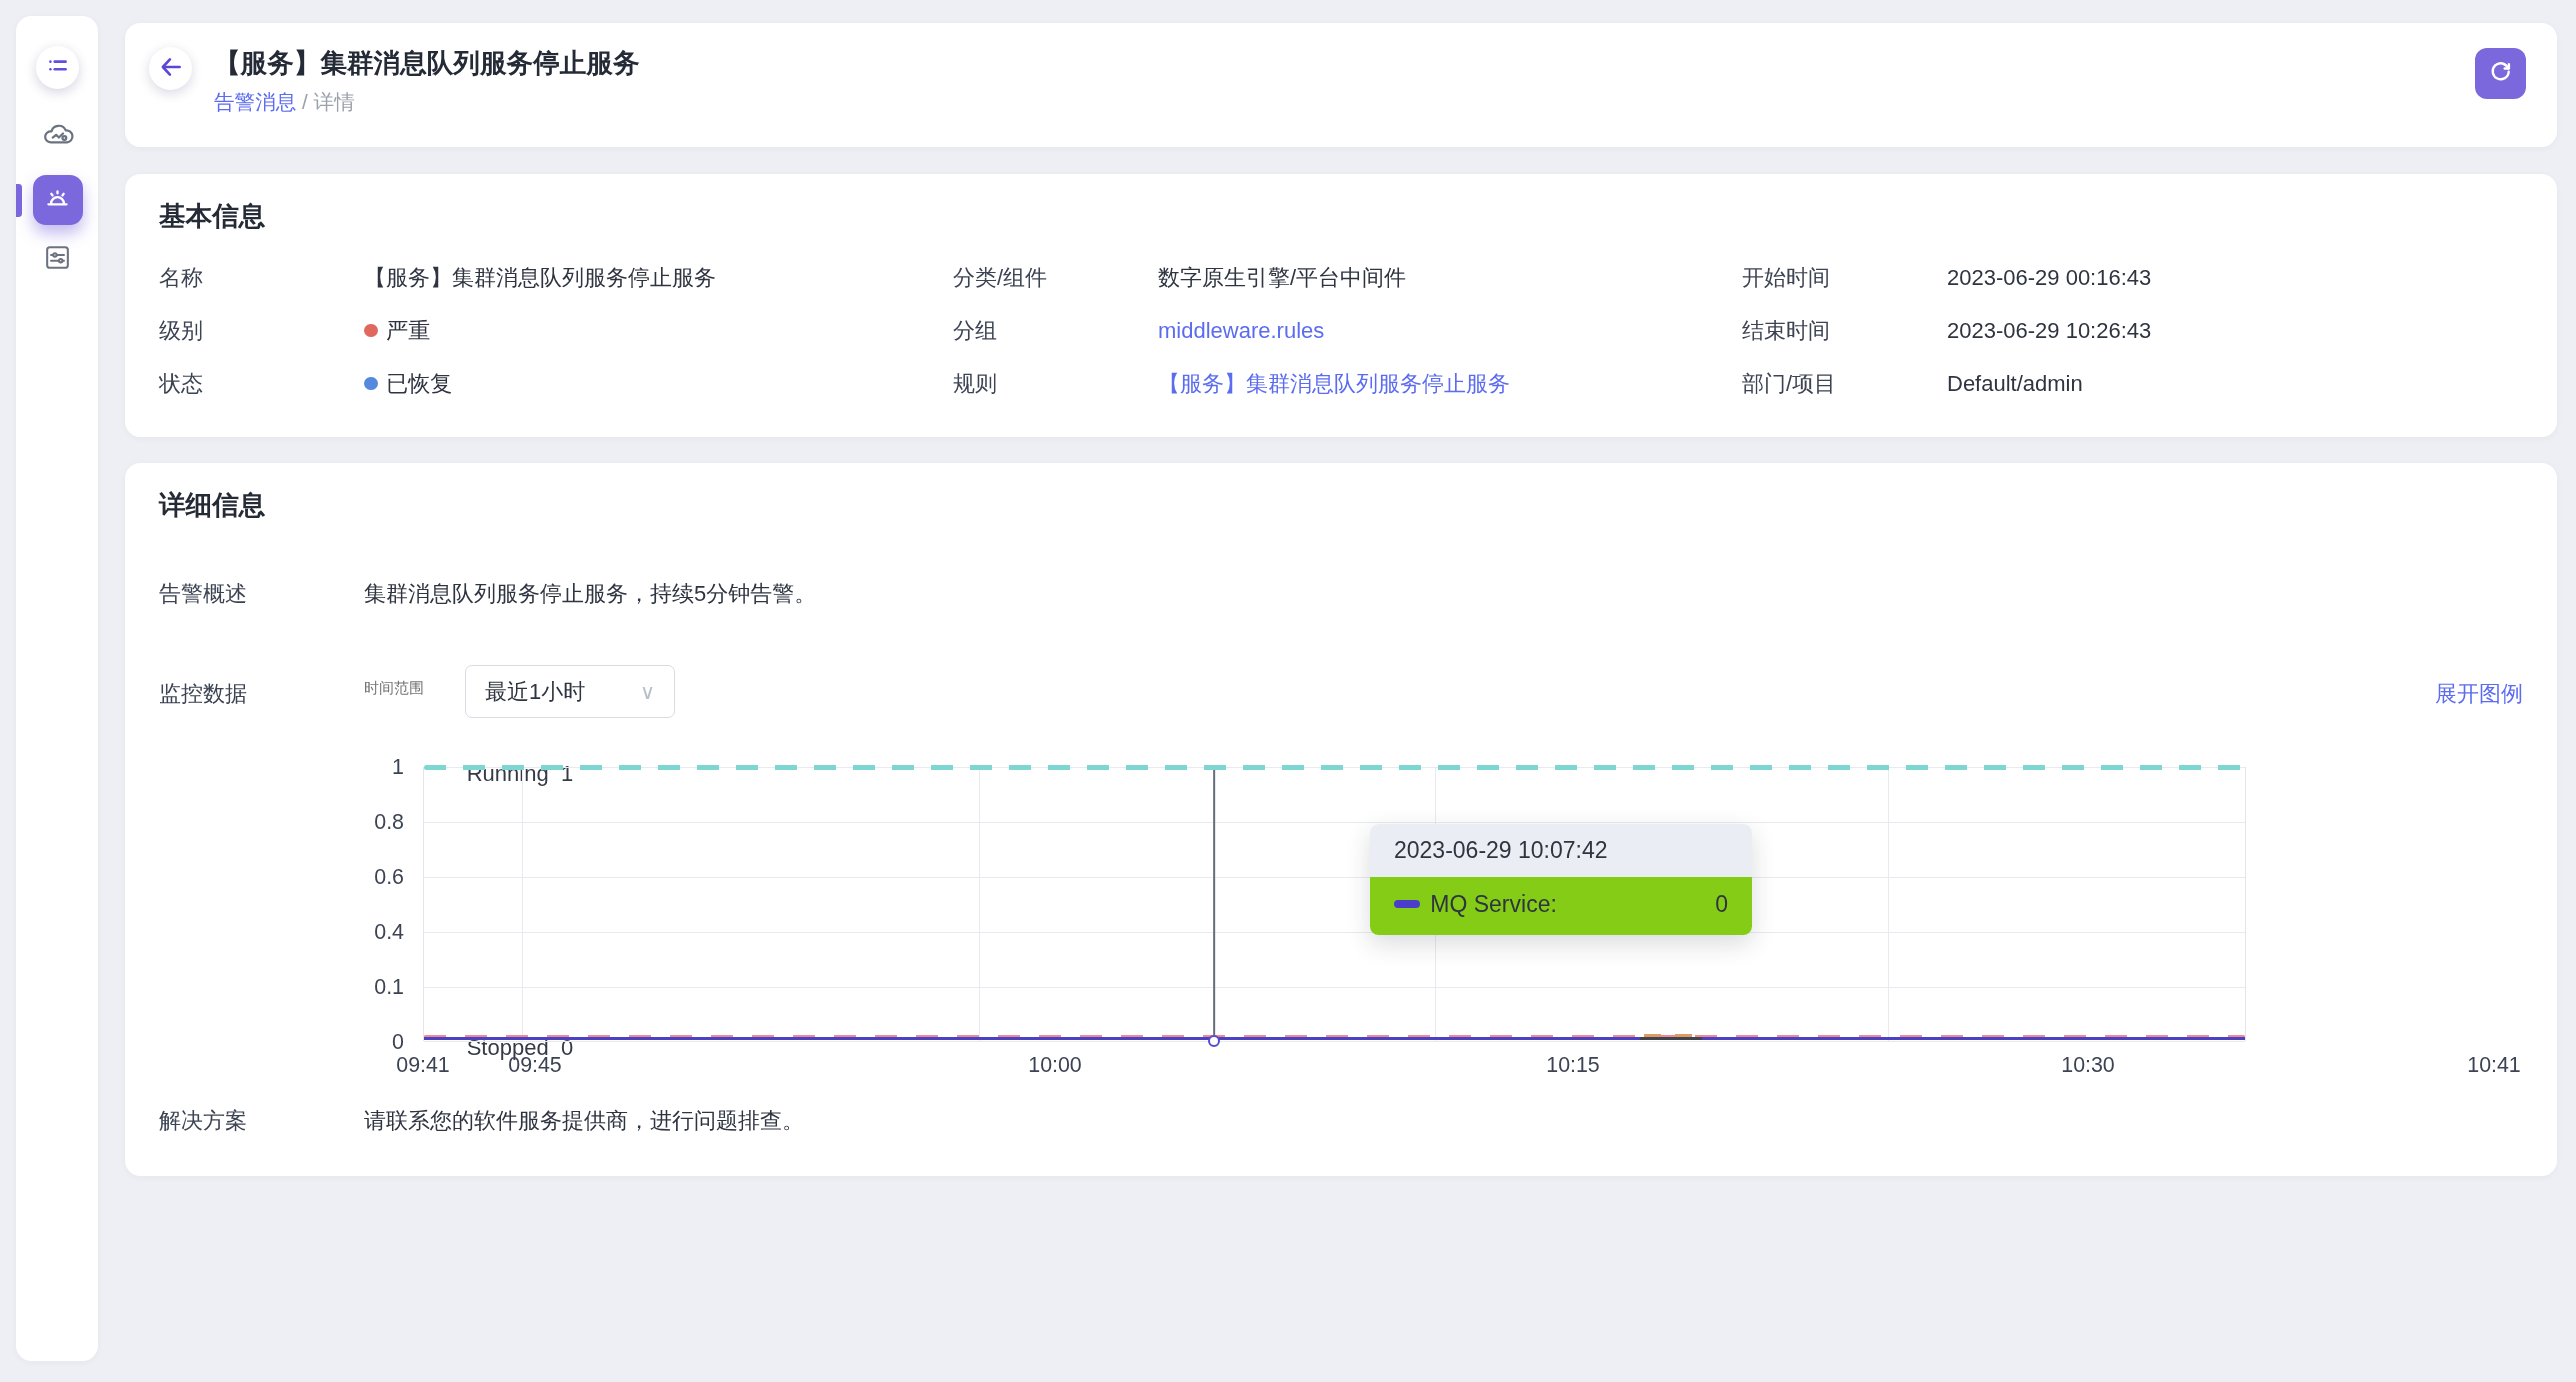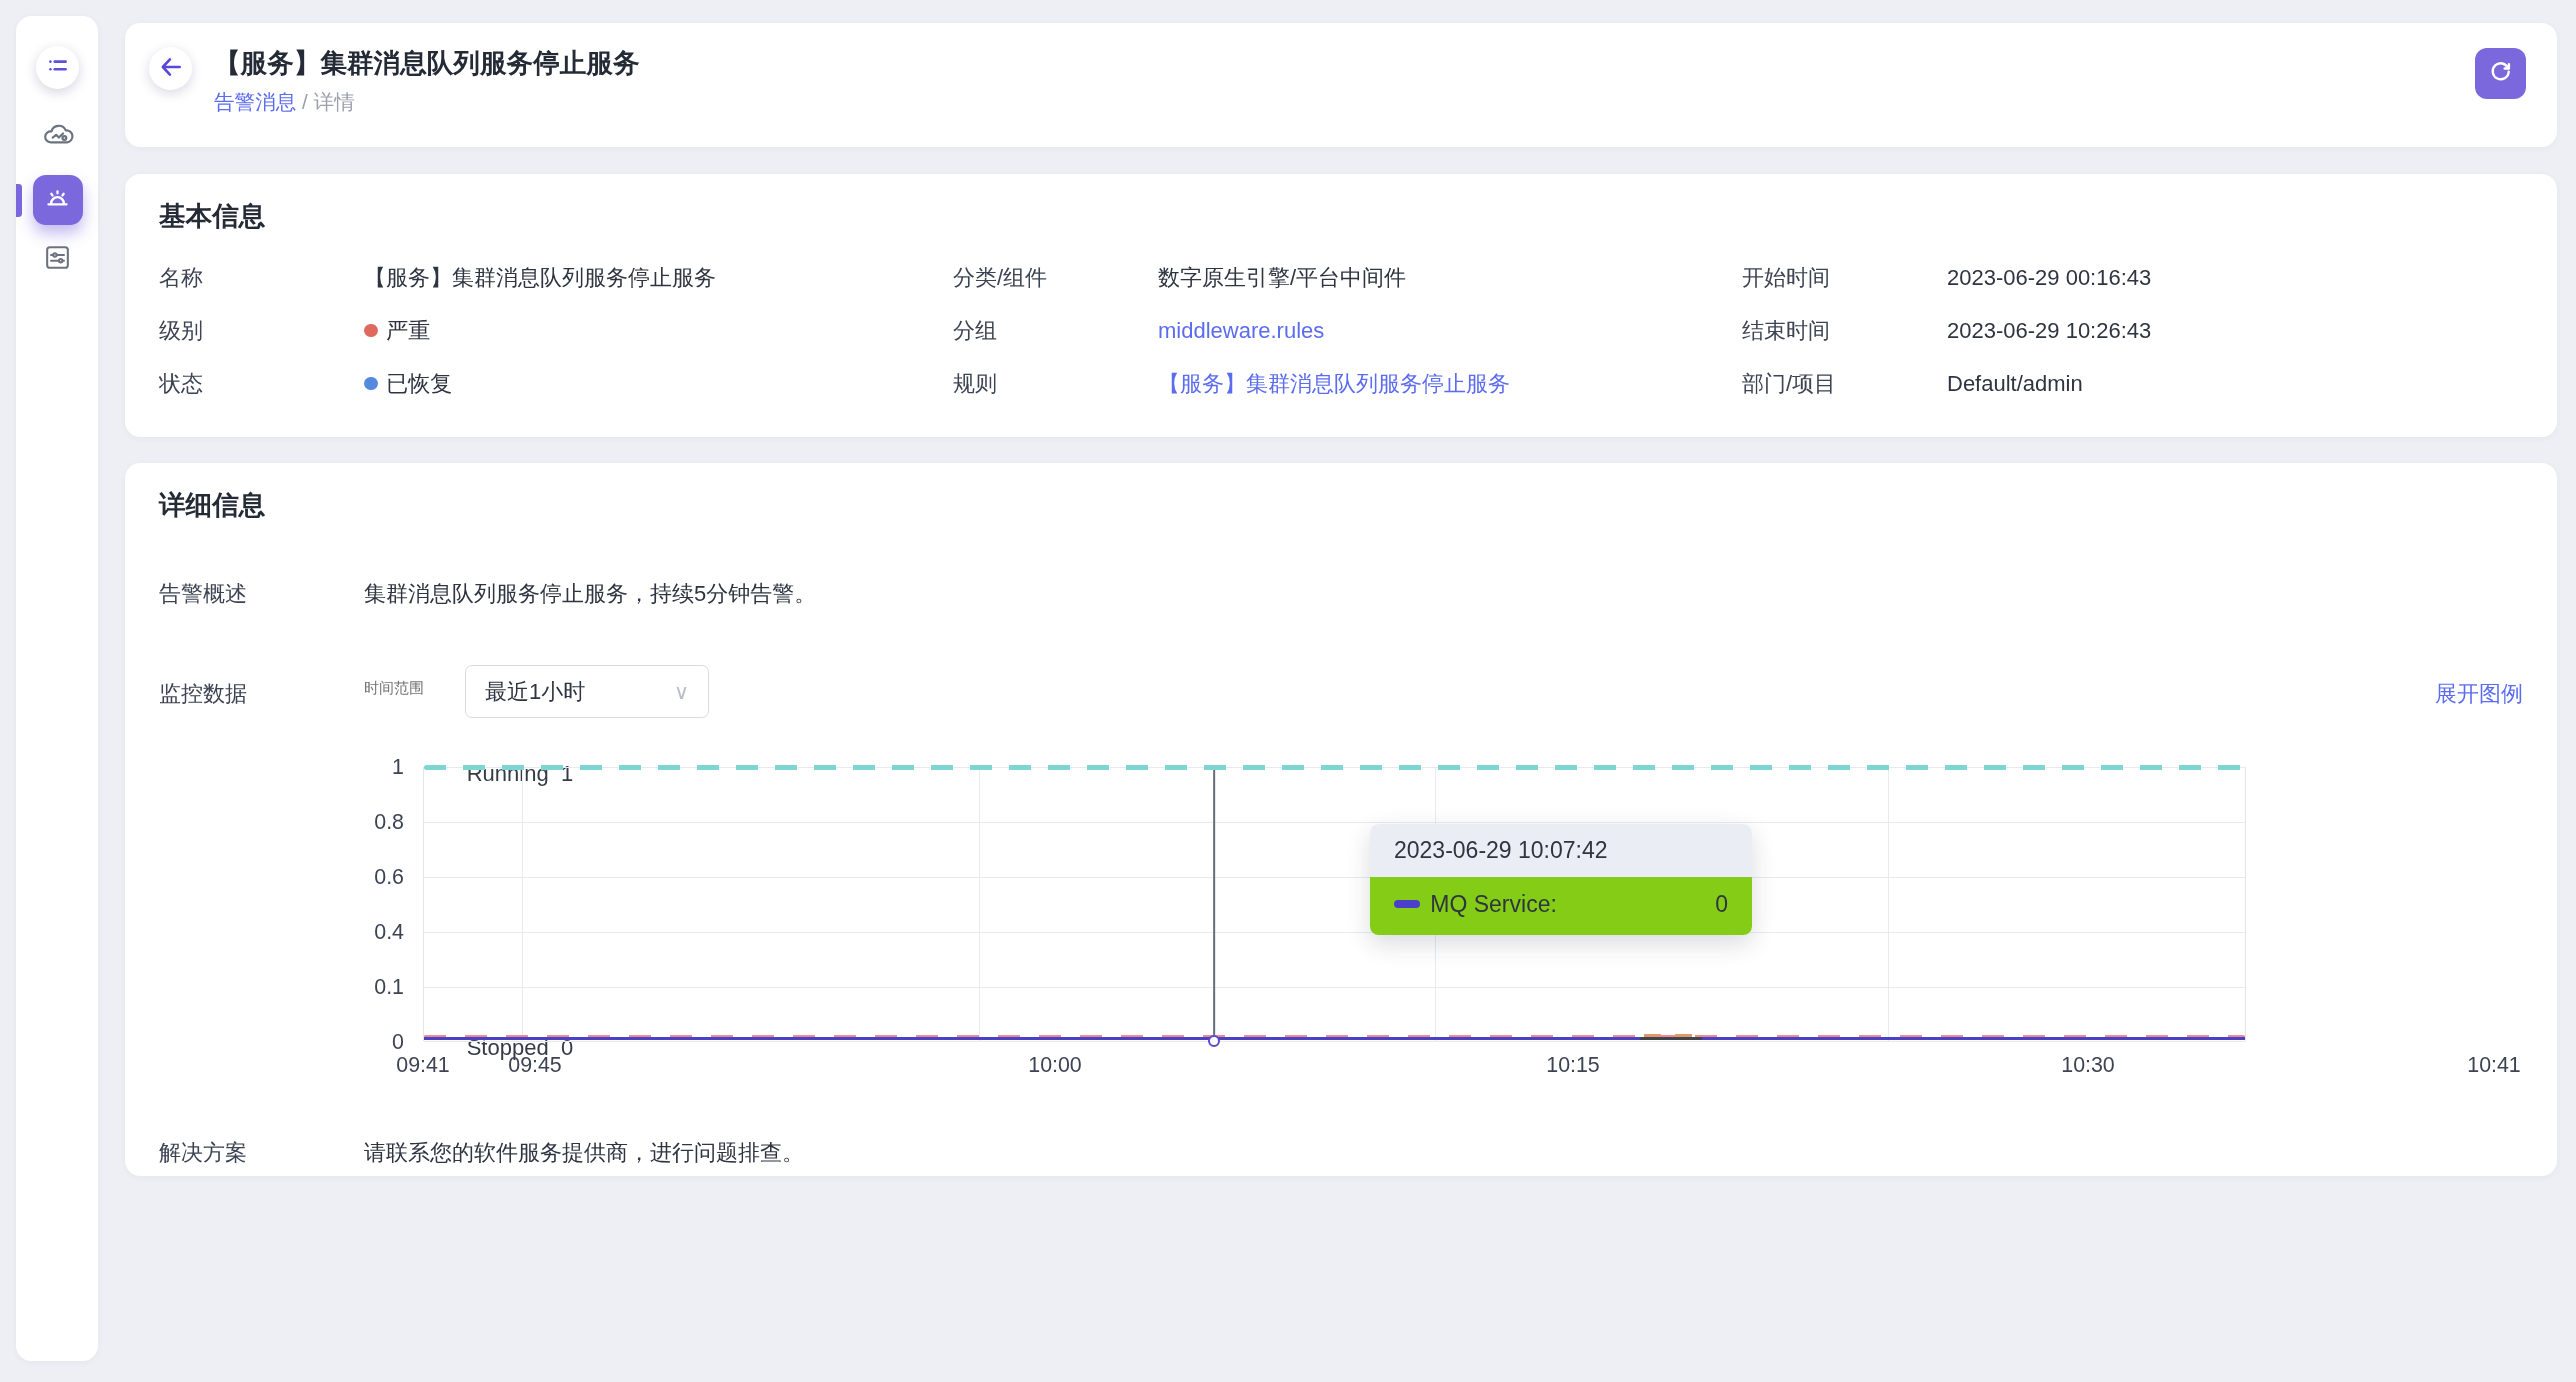--- a/index.html
+++ b/index.html
@@ -59,25 +59,25 @@
   .link { color:#5b6cf0; cursor:pointer; }
 
   
   .detail-card { left:125px; top:463px; width:2432px; height:713px; }
   .drow { position:absolute; left:34px; right:34px; display:flex; font-size:22px; }
   .drow .flabel { flex:0 0 205px; color:#3c4352; }
   .drow .fvalue { color:#2e3440; }
   .row-overview { top:116px; }
   .row-detail   { top:148px; }
   .row-monitor  { top:216px; }
-  .row-solution { top:675px; }
+  .row-solution { top:643px; }
 
   .tr-label { position:absolute; left:239px; top:216px; font-size:15px; color:#737373; }
   .tr-select {
-    position:absolute; left:340px; top:202px; width:244px; height:53px;
+    position:absolute; left:340px; top:202px; width:210px; height:53px;
     border:0.9px solid #d8dbe2; border-radius:6.9px; background:#fff; cursor:pointer;
     display:flex; align-items:center; justify-content:space-between; padding:0 19px;
     font-size:22px; color:#2e3440;gap:40px;
   }
   .tr-select .chev { color:#b9bec8; font-size:20.6px; }
   .legend-link { position:absolute; right:34px; top:216px; font-size:22px; color:#5b6cf0; cursor:pointer; }
 
   
   .chart-wrap { position:absolute; inset:0; }
   .plot {

